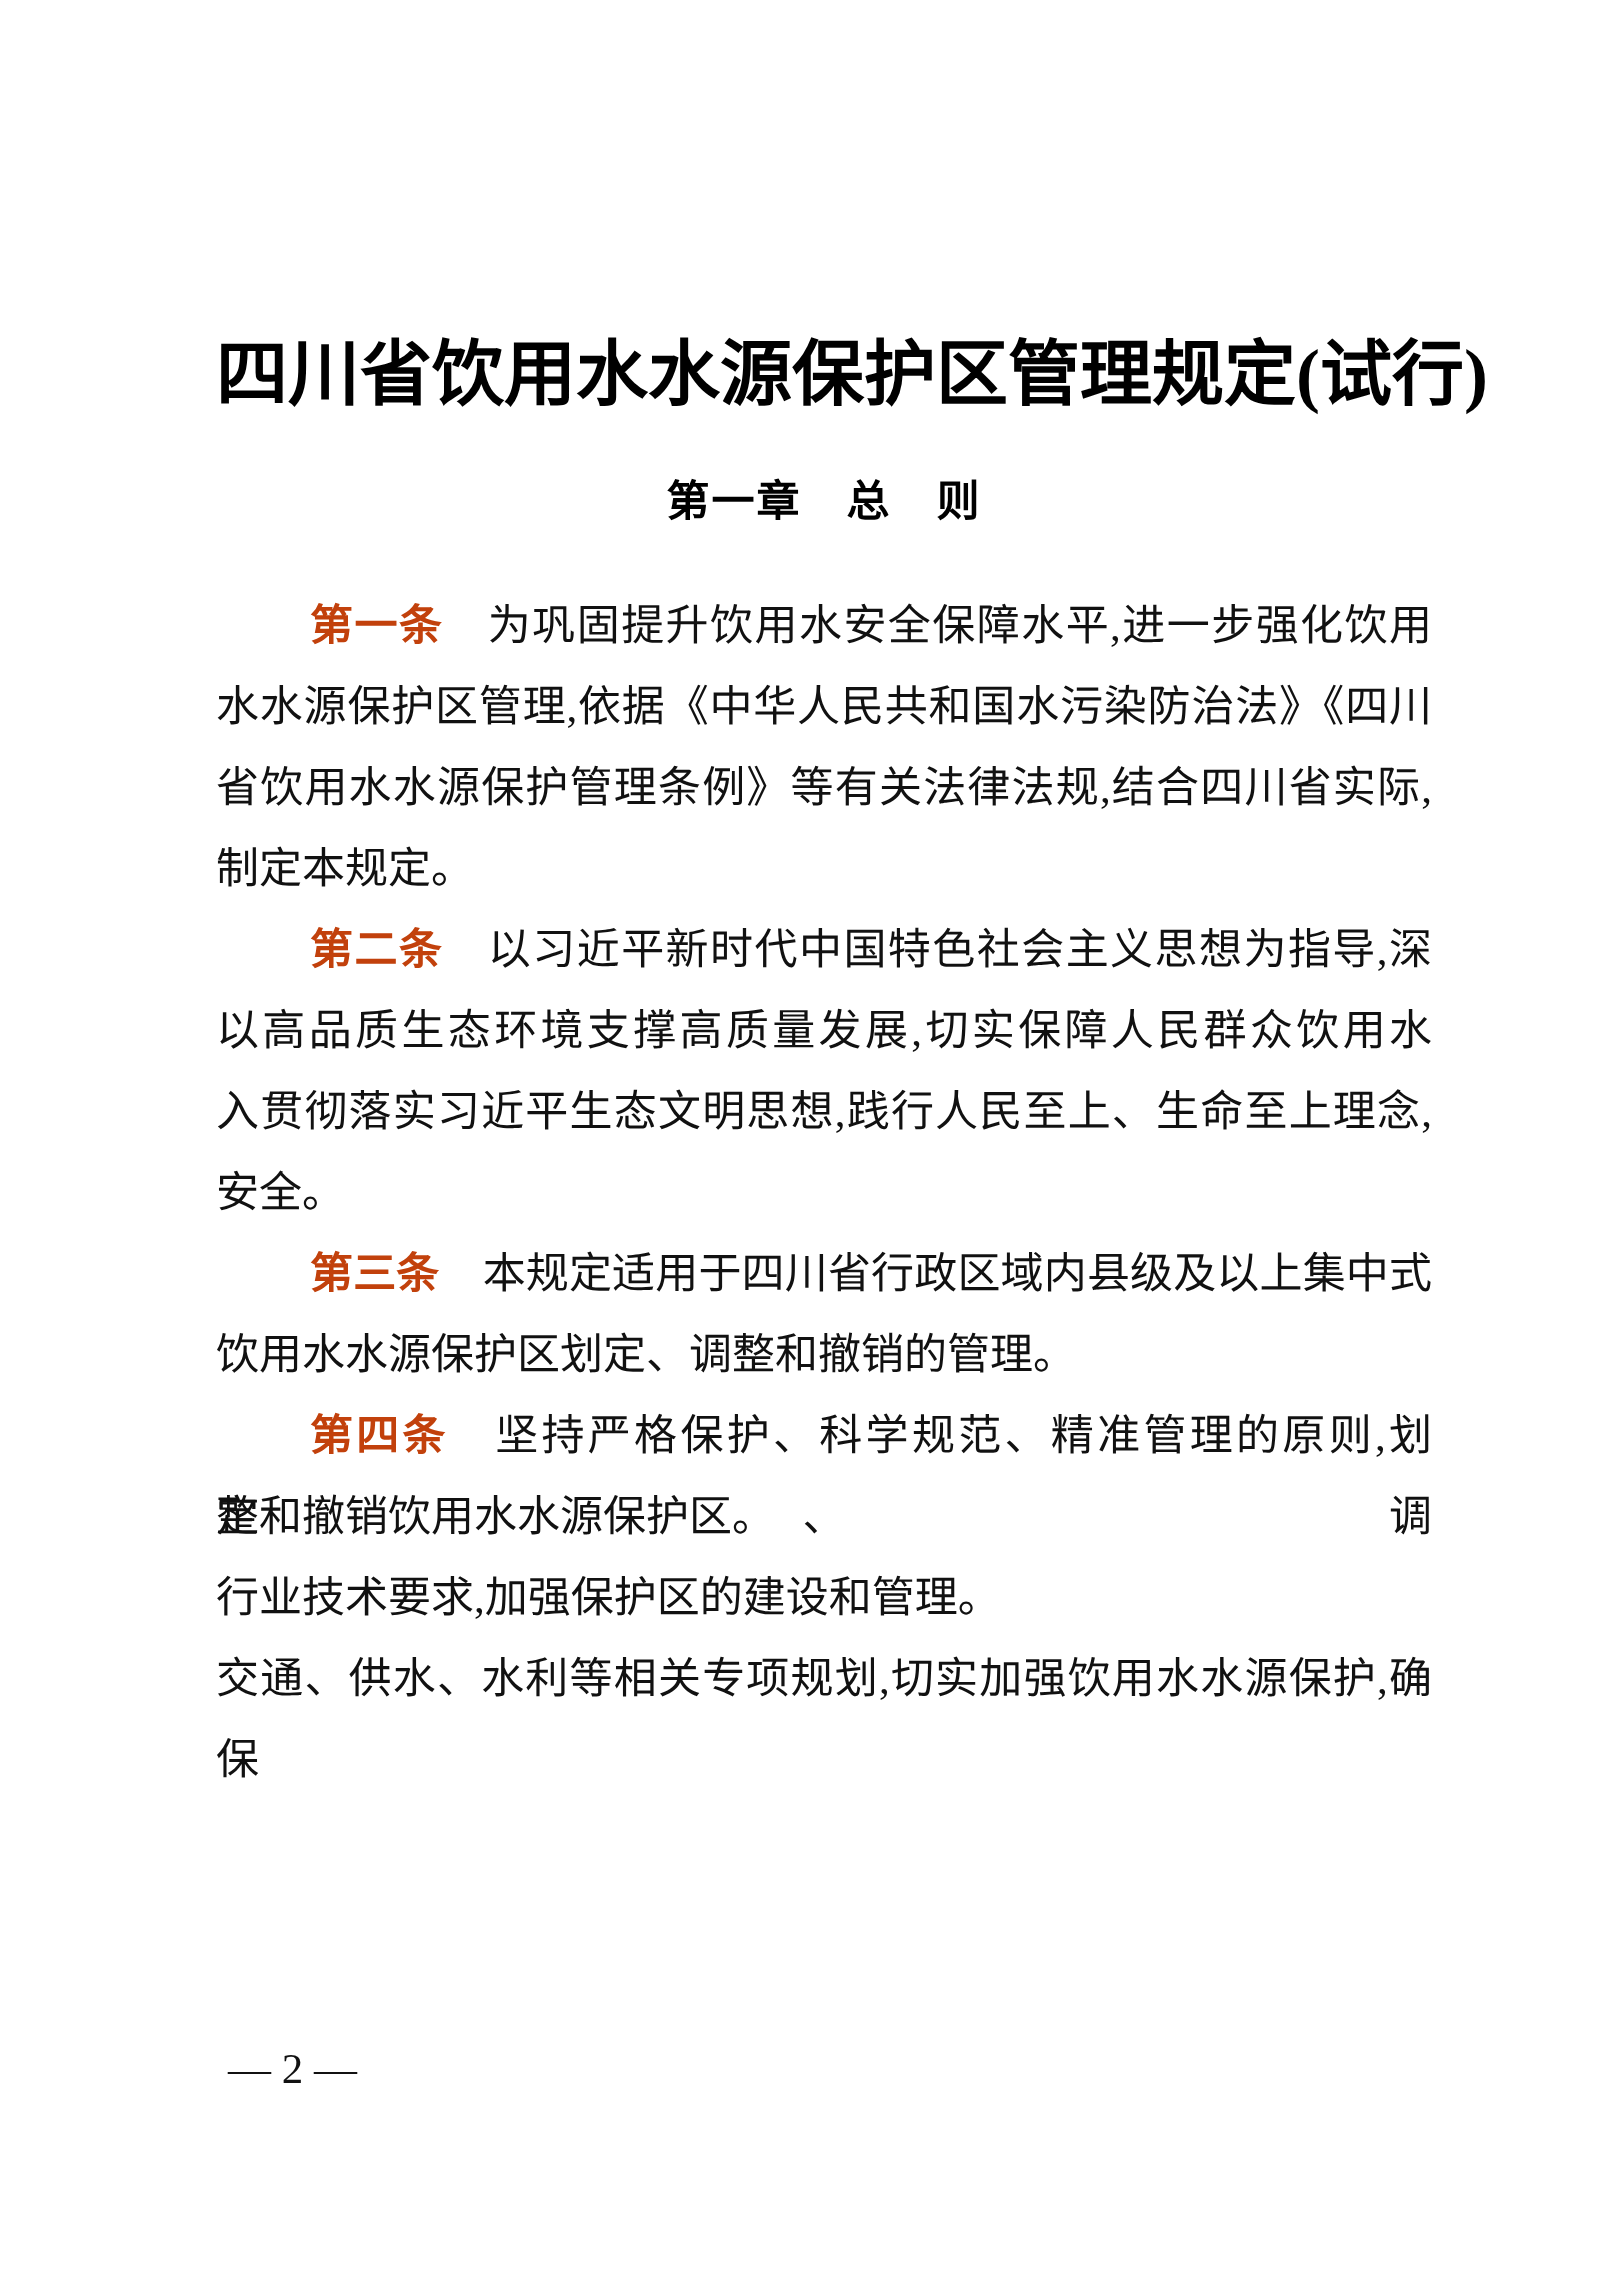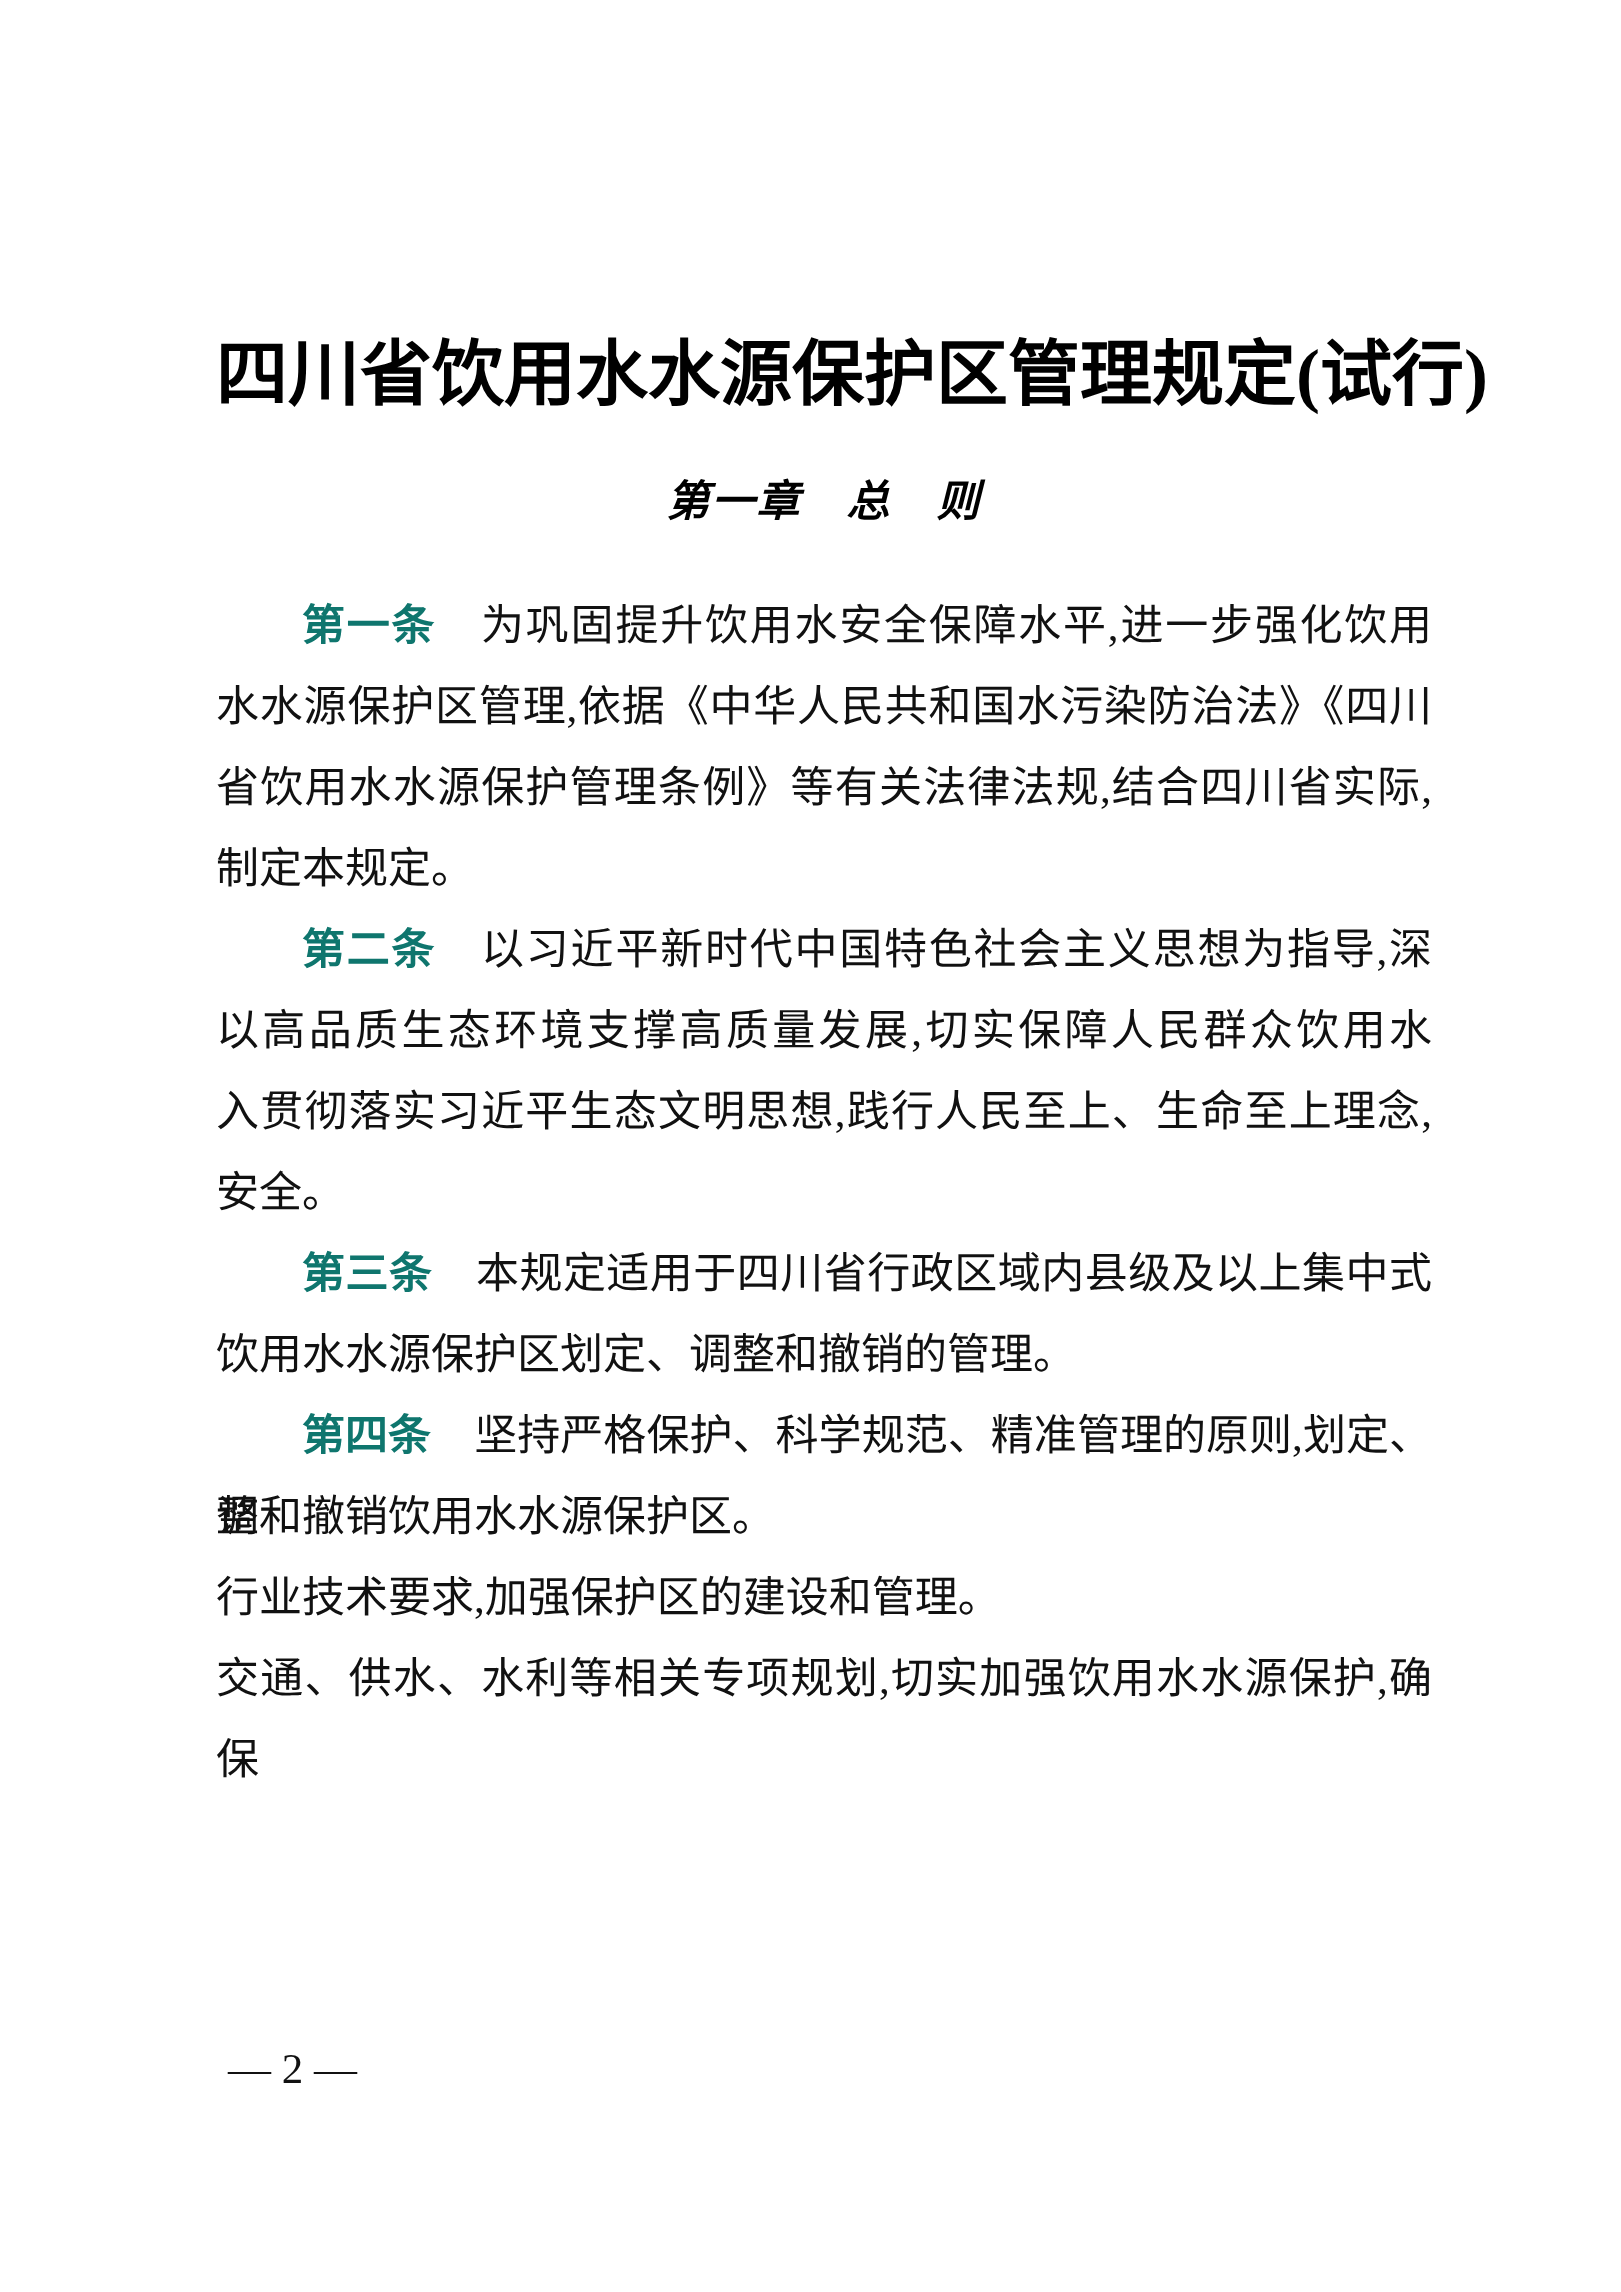--- a/index.html
+++ b/index.html
@@ -36,42 +36,42 @@
   .chapter {
     margin: 55px 0 53px 0;
     height: 61px;
     line-height: 61px;
     font-size: 43px;
     font-weight: bold;
     letter-spacing: 2px;
     text-align: center;
     white-space: nowrap;
     font-family: "Liberation Sans", "DejaVu Sans", sans-serif;
-    font-style: italic;
   }
   .line {
     height: 81px;
     line-height: 81px;
     font-size: 43px;
     white-space: nowrap;
     color: #111111;
   }
   .line.justify {
     text-align: justify;
     text-align-last: justify;
     text-justify: inter-character;
     white-space: normal;
   }
   .line.indent {
     text-indent: 86px;
   }
   .article-no {
     font-family: "Liberation Sans", "DejaVu Sans", sans-serif;
     font-weight: bold;
-    color: #0f766e;
+    color: #c2410c;
+    margin-left: 8px;
   }
   .footer {
     position: absolute;
     left: 228px;
     top: 2045px;
     height: 47px;
     line-height: 47px;
     font-size: 43px;
     color: #111111;
     font-family: "Liberation Serif", "DejaVu Serif", serif;

